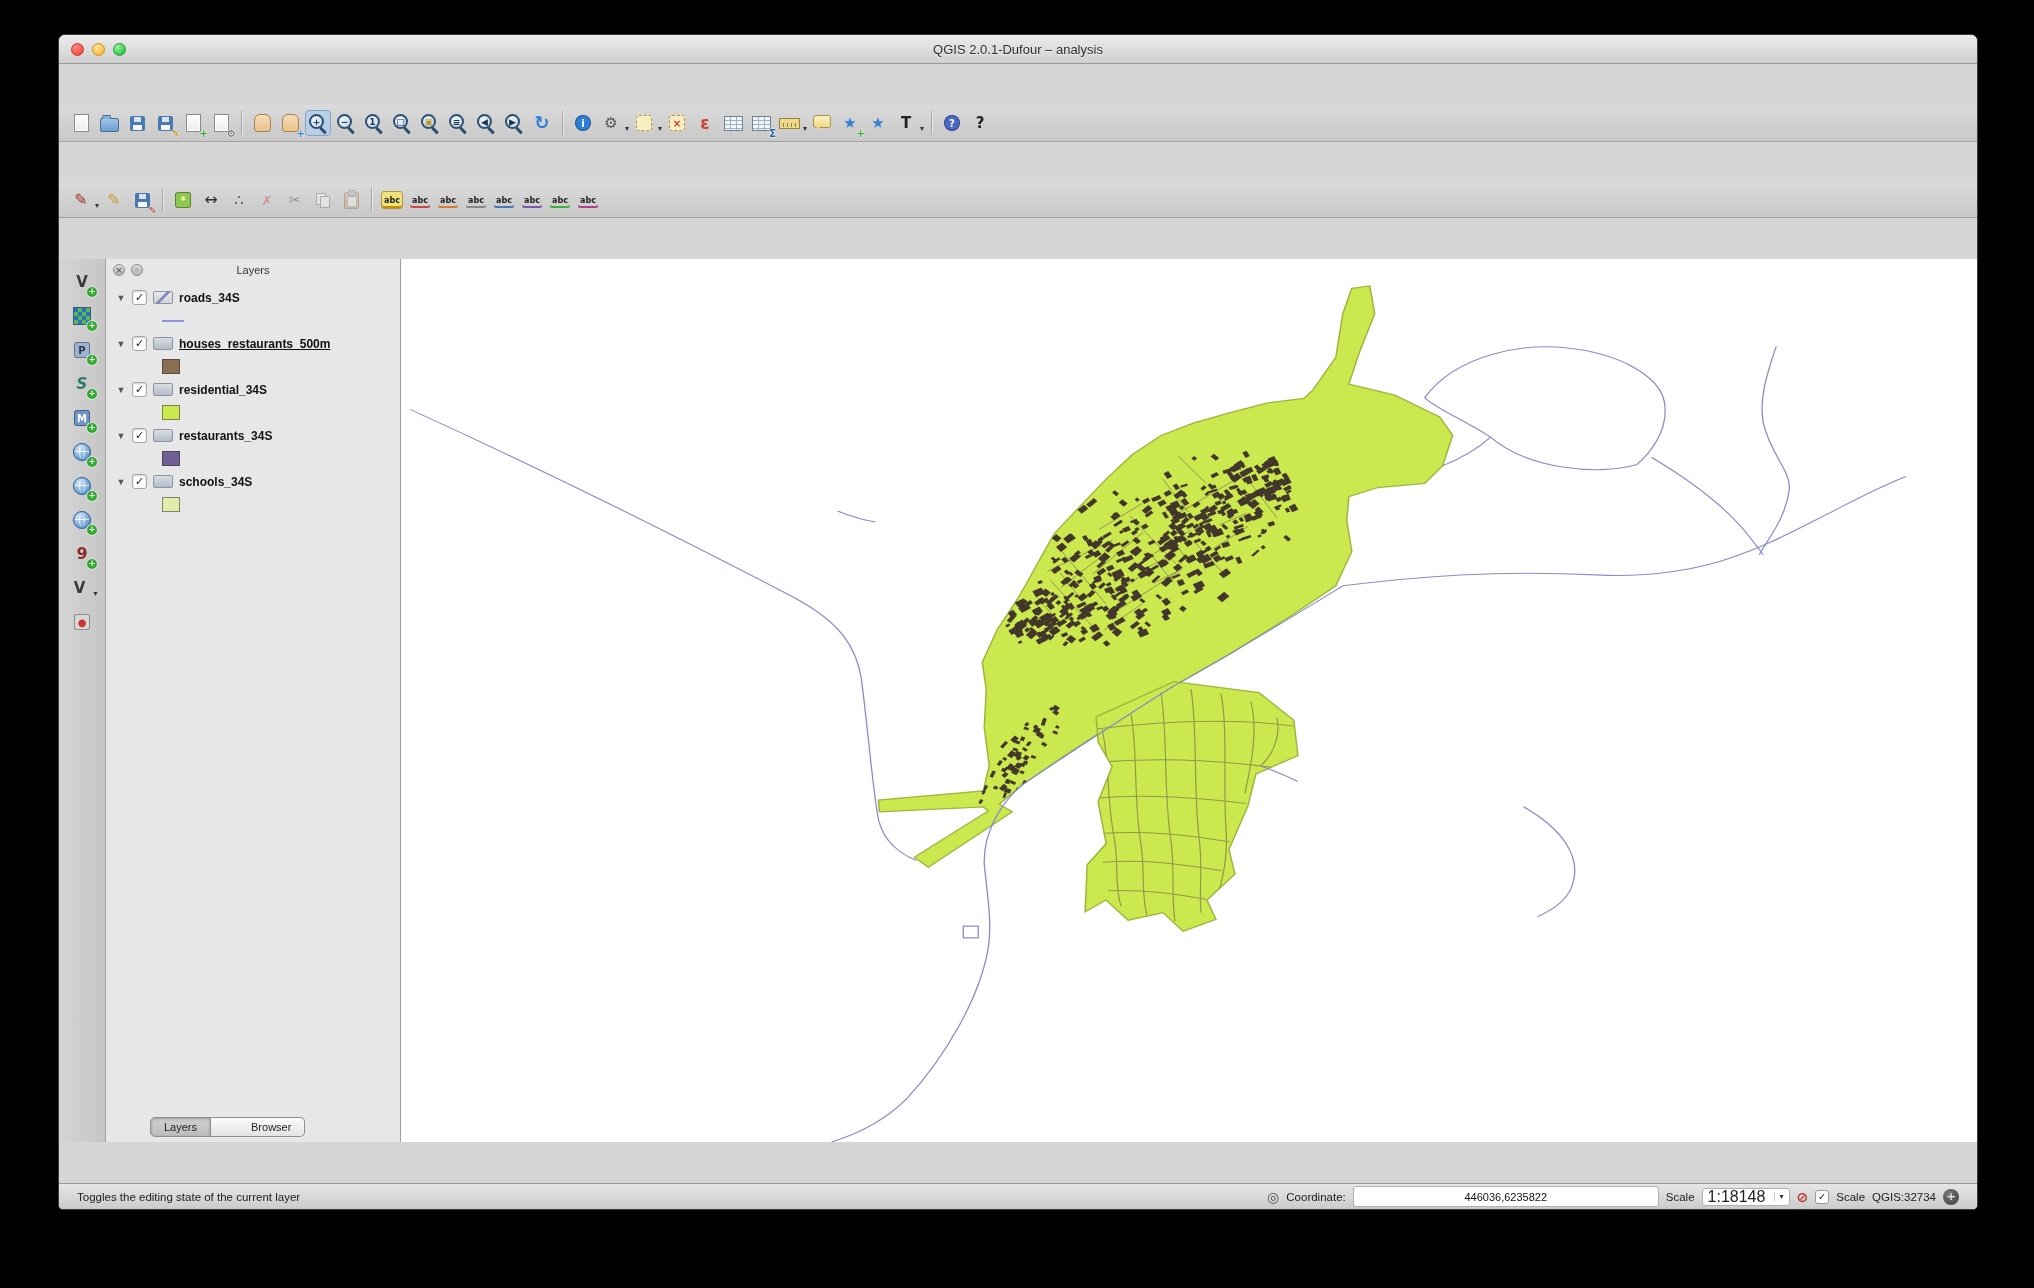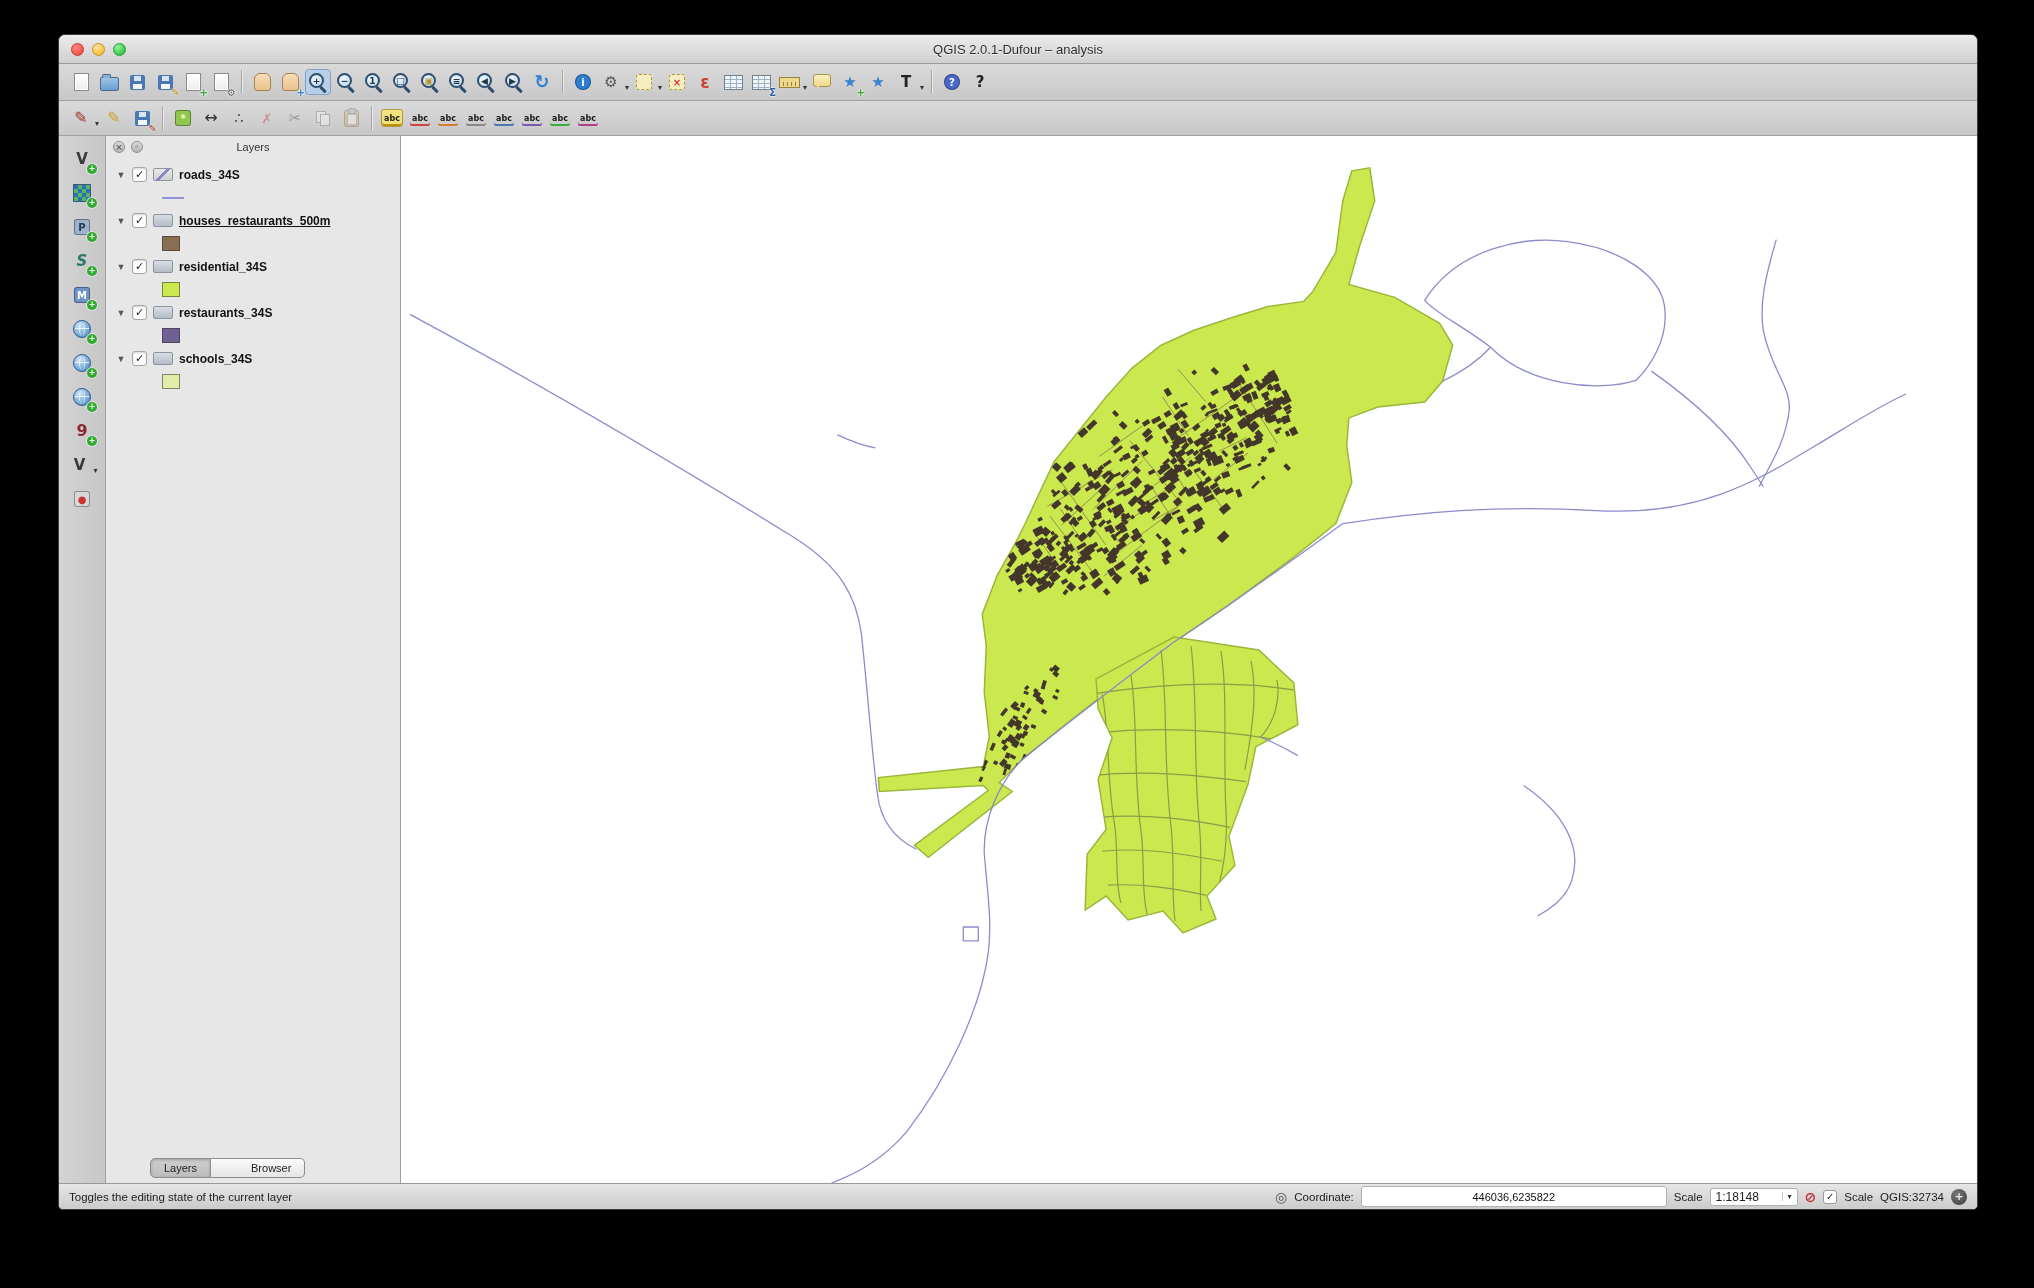--- a/index.html
+++ b/index.html
@@ -2,21 +2,21 @@
 <html><head>
 <meta charset="utf-8">
 <style>
   html,body{margin:0;padding:0;}
   body{width:2034px;height:1288px;background:#000;position:relative;overflow:hidden;
        font-family:"Liberation Sans",sans-serif;-webkit-font-smoothing:antialiased;}
 
   .window{position:absolute;left:58px;top:34px;width:1918px;height:1174px;
           background:#d6d6d6;border-radius:7px 7px 5px 5px;overflow:hidden;
           display:flex;flex-direction:column;border:1px solid #3c3c3c;
-          box-shadow:0 24px 60px rgba(0,0,0,.85);}
+          box-shadow:0 24px 60px rgba(0,0,0,.85);gap:41px;}
 
   
   .titlebar{height:28px;flex:0 0 auto;background:linear-gradient(#ececec,#cfcfcf);
             border-bottom:1px solid #9a9a9a;position:relative;display:flex;align-items:center;}
   .lights{position:absolute;left:12px;top:8px;display:flex;gap:8px;}
   .light{width:13px;height:13px;border-radius:50%;}
   .light.red{background:radial-gradient(circle at 35% 30%,#ff8a85,#f95951 60%,#d84238);border:1px solid #c23b34;box-sizing:border-box;}
   .light.yel{background:radial-gradient(circle at 35% 30%,#ffe2a0,#fdc64a 60%,#e0a32e);border:1px solid #c8922a;box-sizing:border-box;}
   .light.grn{background:radial-gradient(circle at 35% 30%,#9ef0a0,#3fd152 60%,#2fae3e);border:1px solid #2a9a38;box-sizing:border-box;}
   .title{flex:1;text-align:center;font-size:13px;color:#2e2e2e;text-shadow:0 1px 0 rgba(255,255,255,.6);}
@@ -108,30 +108,30 @@
   .ptab.first{border-radius:5px 0 0 5px;}
   .ptab.last{border-radius:0 5px 5px 0;border-left:none;padding-left:40px;}
   .ptab.active{background:linear-gradient(#cfcfcf,#bdbdbd);box-shadow:inset 0 1px 3px rgba(0,0,0,.25);}
 
   .map-canvas{flex:1;background:var(--map-bg,#fff);position:relative;min-width:0;}
   .map-canvas svg{display:block;width:100%;height:100%;}
 
   
   .statusbar{height:25px;flex:0 0 auto;background:linear-gradient(#e6e6e6,#cbcbcb);
       border-top:1px solid #989898;display:flex;align-items:center;font-size:11.5px;color:#222;
-      padding:0 10px;}
+      padding:0 18px;}
   .sb-msg{flex:1;}
   .sb-right{display:flex;align-items:center;gap:7px;}
   .sb-ic{font:14px "DejaVu Sans",sans-serif;color:#555;line-height:1;}
   .sb-ic.stop{color:#c03030;font-weight:bold;}
   .sb-input{width:300px;height:17px;border:1px solid #b0b0b0;border-radius:3px;background:#fff;
       text-align:center;font-size:11px;font-family:"Liberation Sans",sans-serif;color:#111;}
   .sb-combo{width:88px;height:18px;border:1px solid #b0b0b0;border-radius:3px;background:#fff;
       display:flex;align-items:center;box-sizing:border-box;}
-  .sb-combo .val{flex:1;padding-left:5px;font-size:12px;}
+  .sb-combo .val{flex:1;padding-left:5px;font-size:16px;}
   .sb-combo .arr{width:14px;border-left:1px solid #c8c8c8;font-size:8px;text-align:center;color:#333;}
   .sb-cb{width:14px;height:14px;background:#fff;border:1px solid #999;border-radius:3px;box-sizing:border-box;
       font:bold 10px/12px "DejaVu Sans",sans-serif;text-align:center;color:#222;}
   .crs-btn{width:16px;height:16px;border-radius:50%;background:radial-gradient(circle at 35% 30%,#777,#3e3e3e);
       color:#e8e8e8;font:bold 11px/15px "DejaVu Sans",sans-serif;text-align:center;}
 </style>
 </head>
 <body>
 
 <div class="window">

